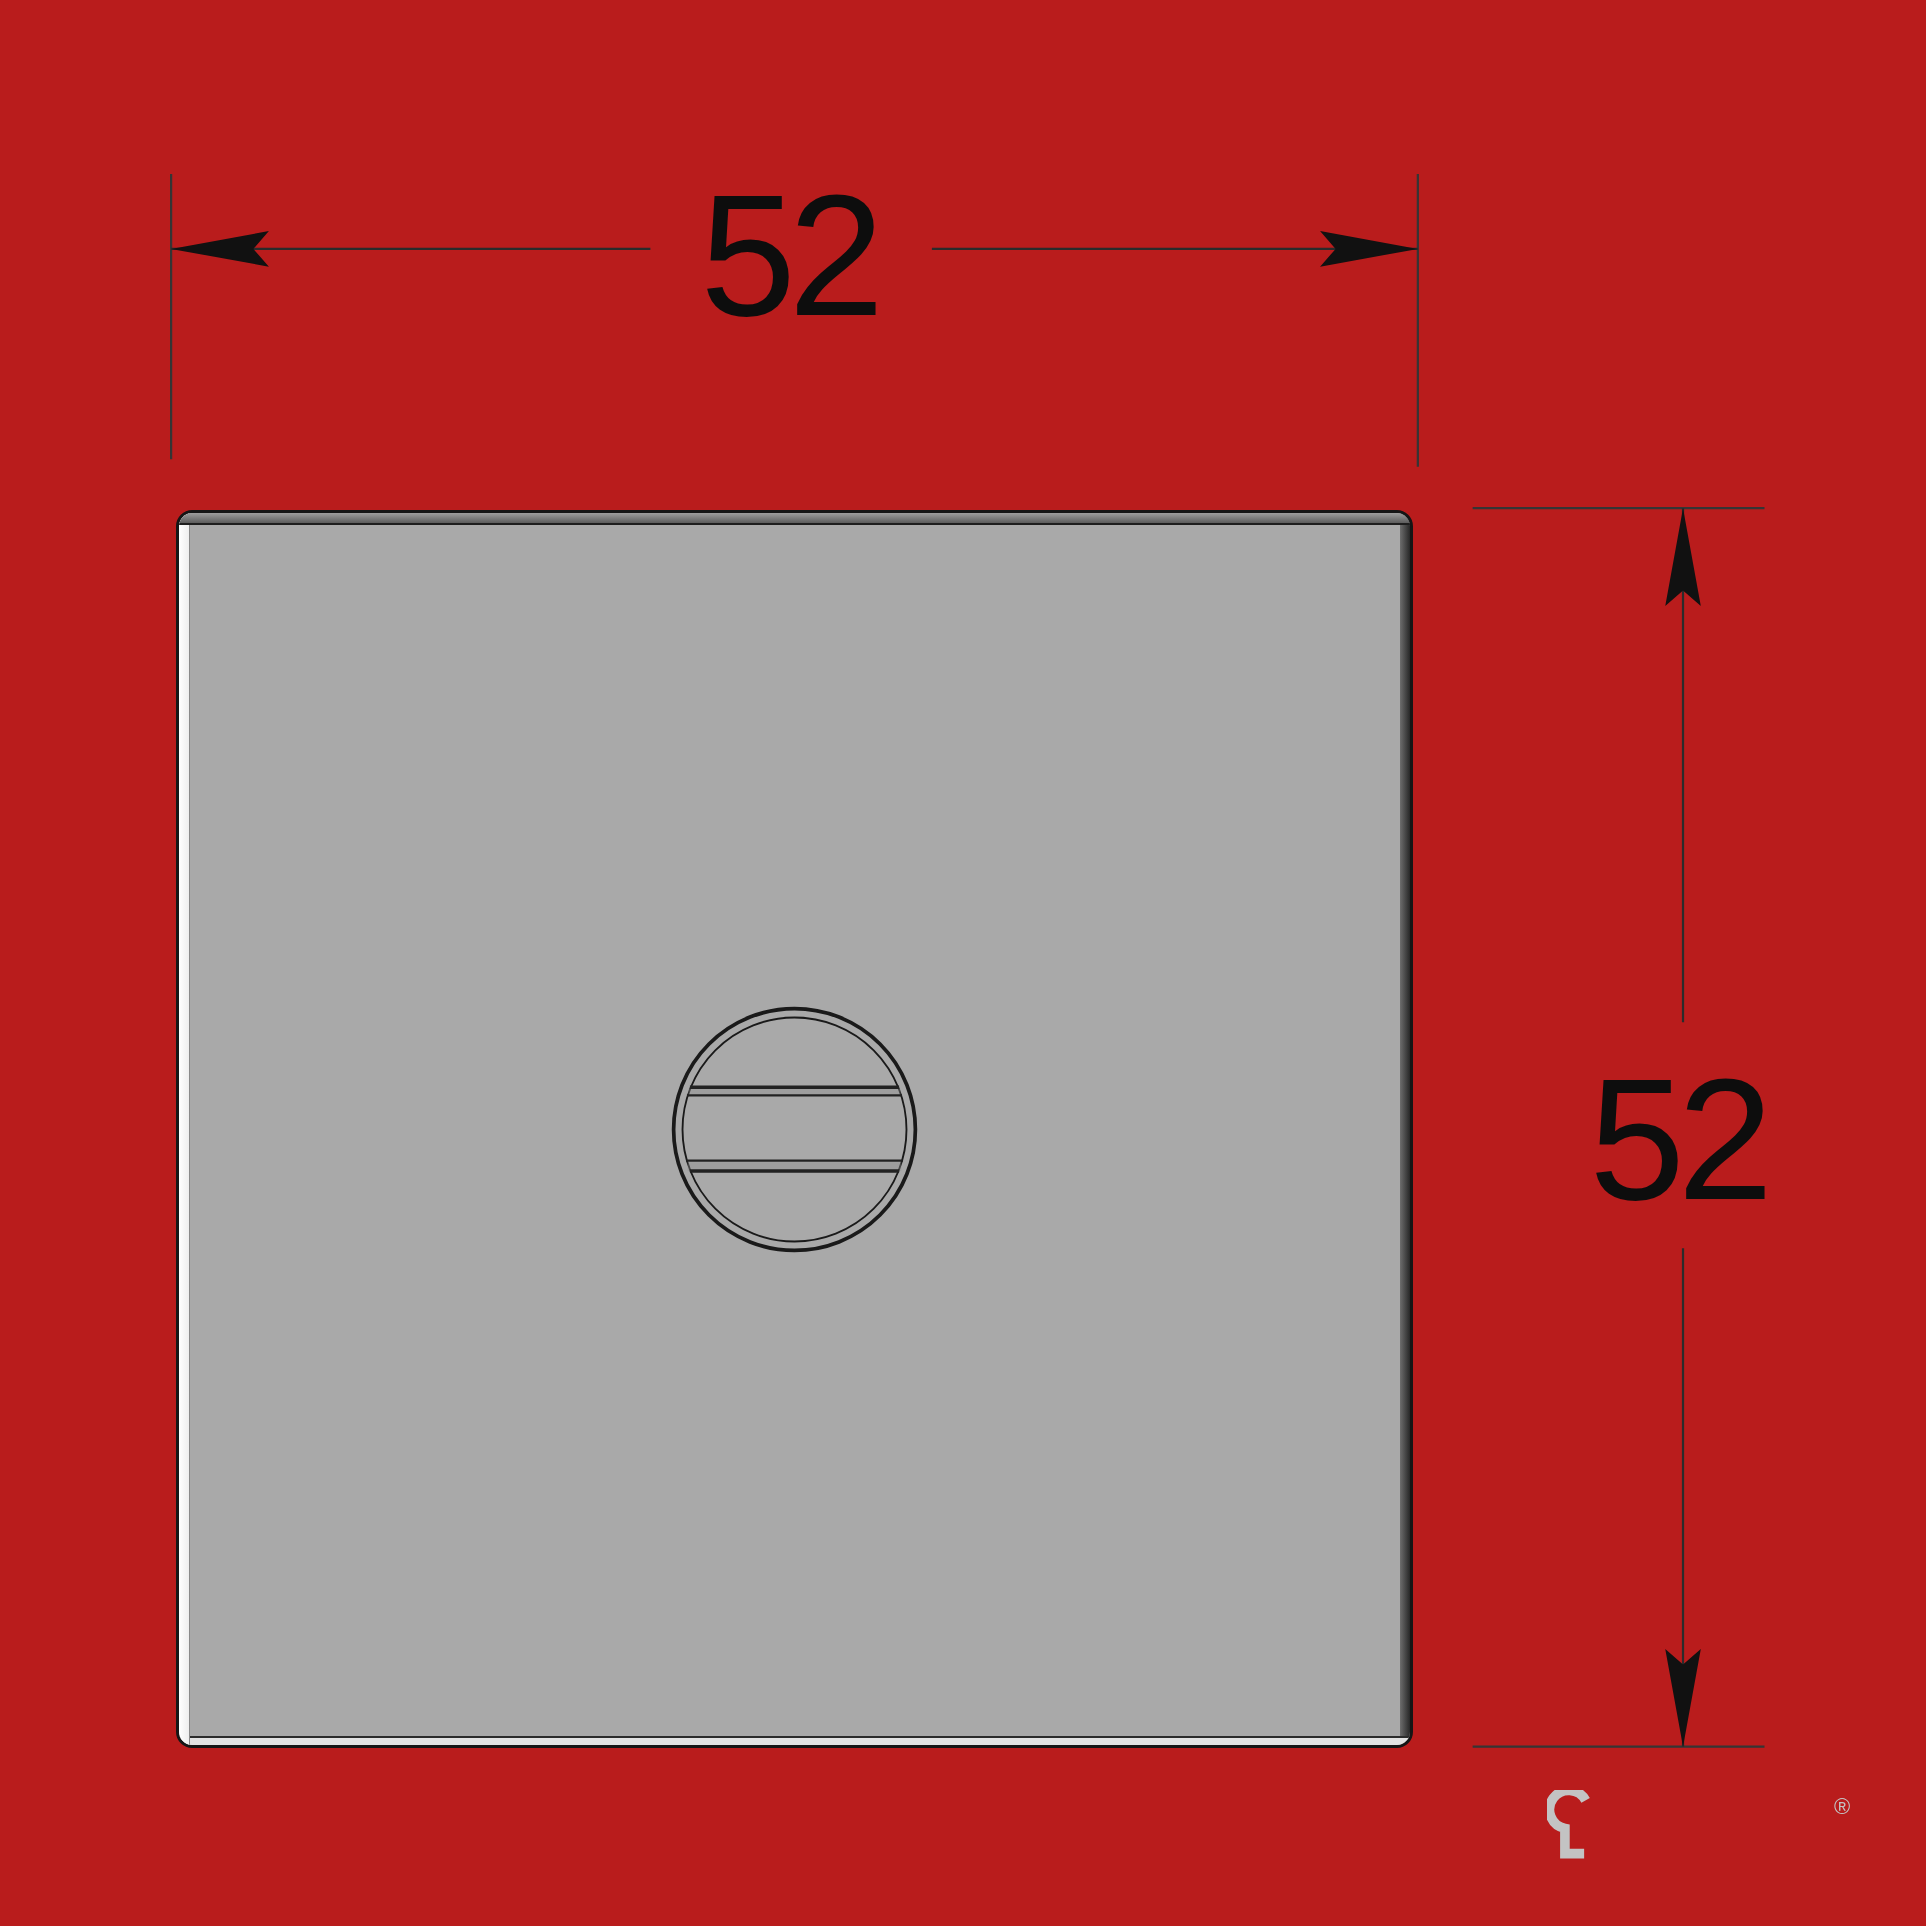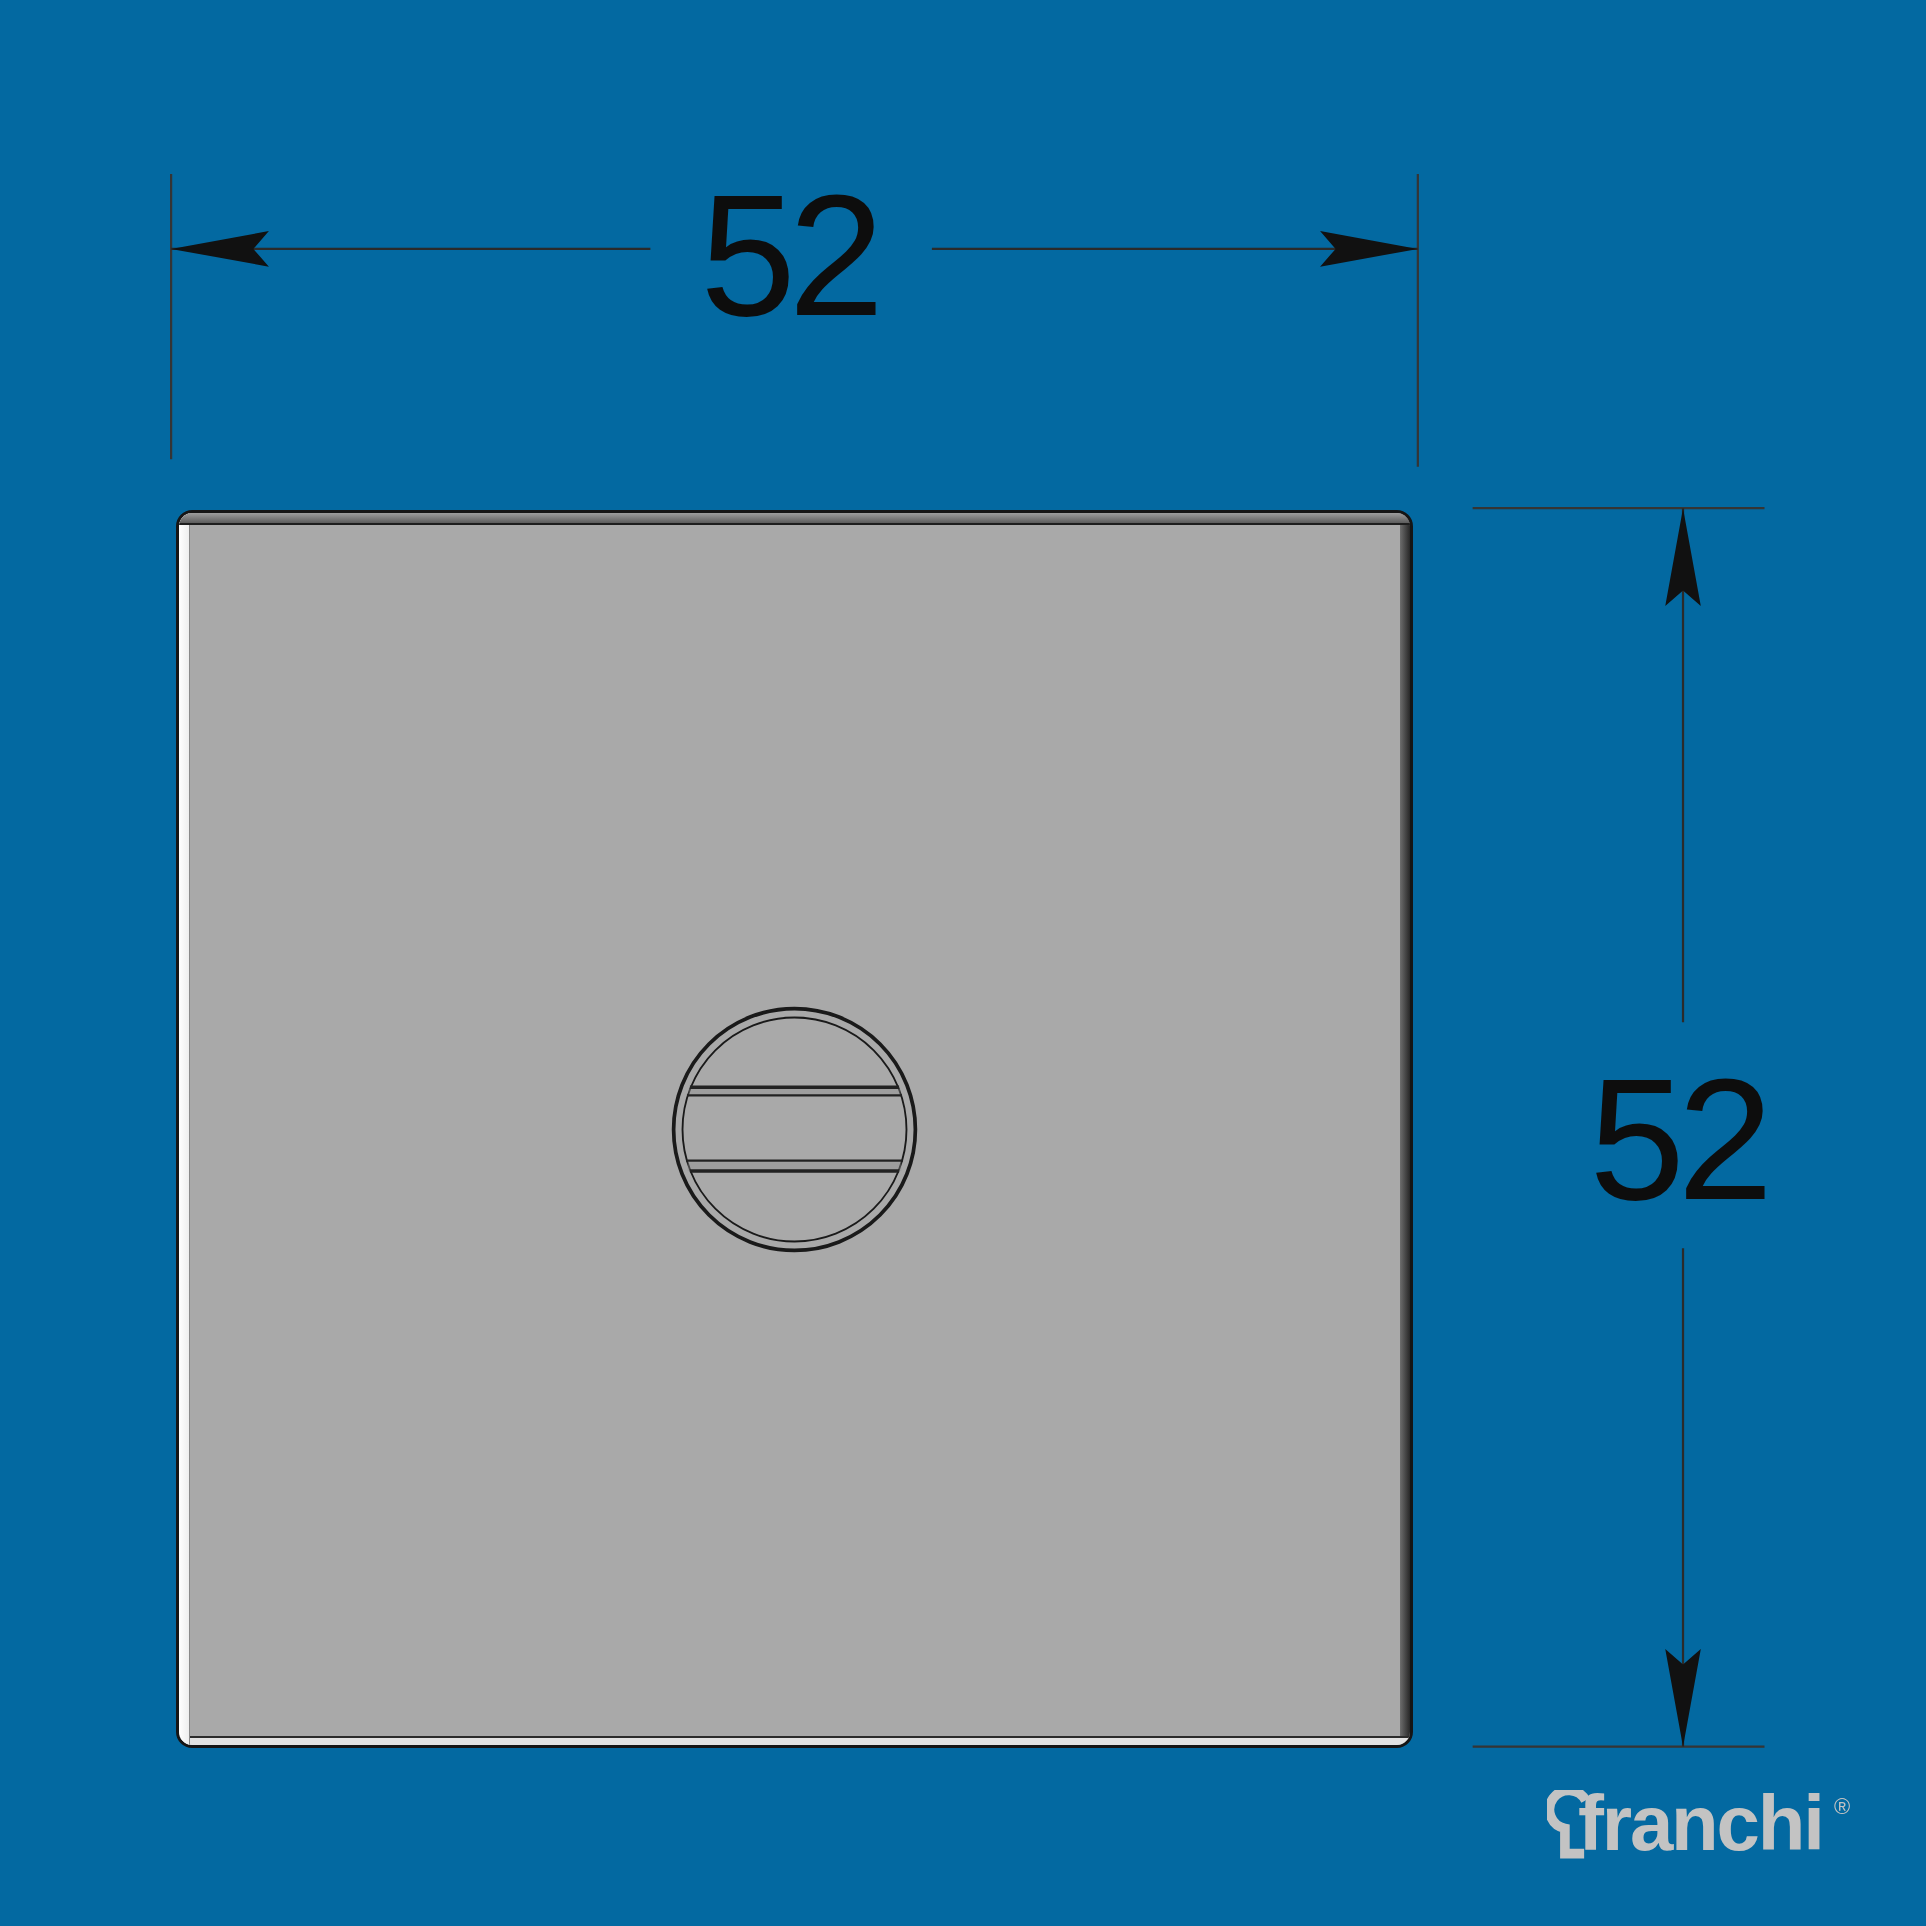--- a/index.html
+++ b/index.html
@@ -1,19 +1,19 @@
 <!DOCTYPE html>
 <html style="font-size:12px"><head>
 <meta charset="utf-8">
 <style>
   html,body{margin:0;padding:0;background:#ffffff;}
   .canvas{
     position:relative;
     width:1926px;height:1926px;
-    background:#0369a1;
+    background:#b91c1c;
     font-family:"Liberation Sans", sans-serif;
     overflow:hidden;
   }
   
   svg.dims{position:absolute;left:0;top:0;width:1926px;height:1926px;}
   .dimline{stroke:#2b2b2b;stroke-width:3;fill:none;}
   .extline{stroke:#353535;stroke-width:3;fill:none;}
   .arrow{fill:#111111;stroke:none;}
   
   .dim-label{
@@ -123,18 +123,17 @@
       <line class="slot-line" x1="-145" y1="-46" x2="145" y2="-46" stroke-width="3"></line>
       <line class="slot-line" x1="-146" y1="42" x2="146" y2="42" stroke-width="3"></line>
       <line class="slot-line" x1="-141" y1="56" x2="141" y2="56" stroke-width="4.5"></line>
     </svg>
   </div>
 
   <div class="logo">
     <svg class="keyhole" viewBox="0 0 78 96">
       <path d="M 52 14 A 26 26 0 1 0 24 52 L 24 86 L 50 86" fill="none" stroke="#c3c3c3" stroke-width="13" stroke-linecap="butt"></path>
     </svg>
-    <span class="brand">franchi</span>
     <span class="reg">®</span>
   </div>
 
 </div>
 
 
 </body></html>

